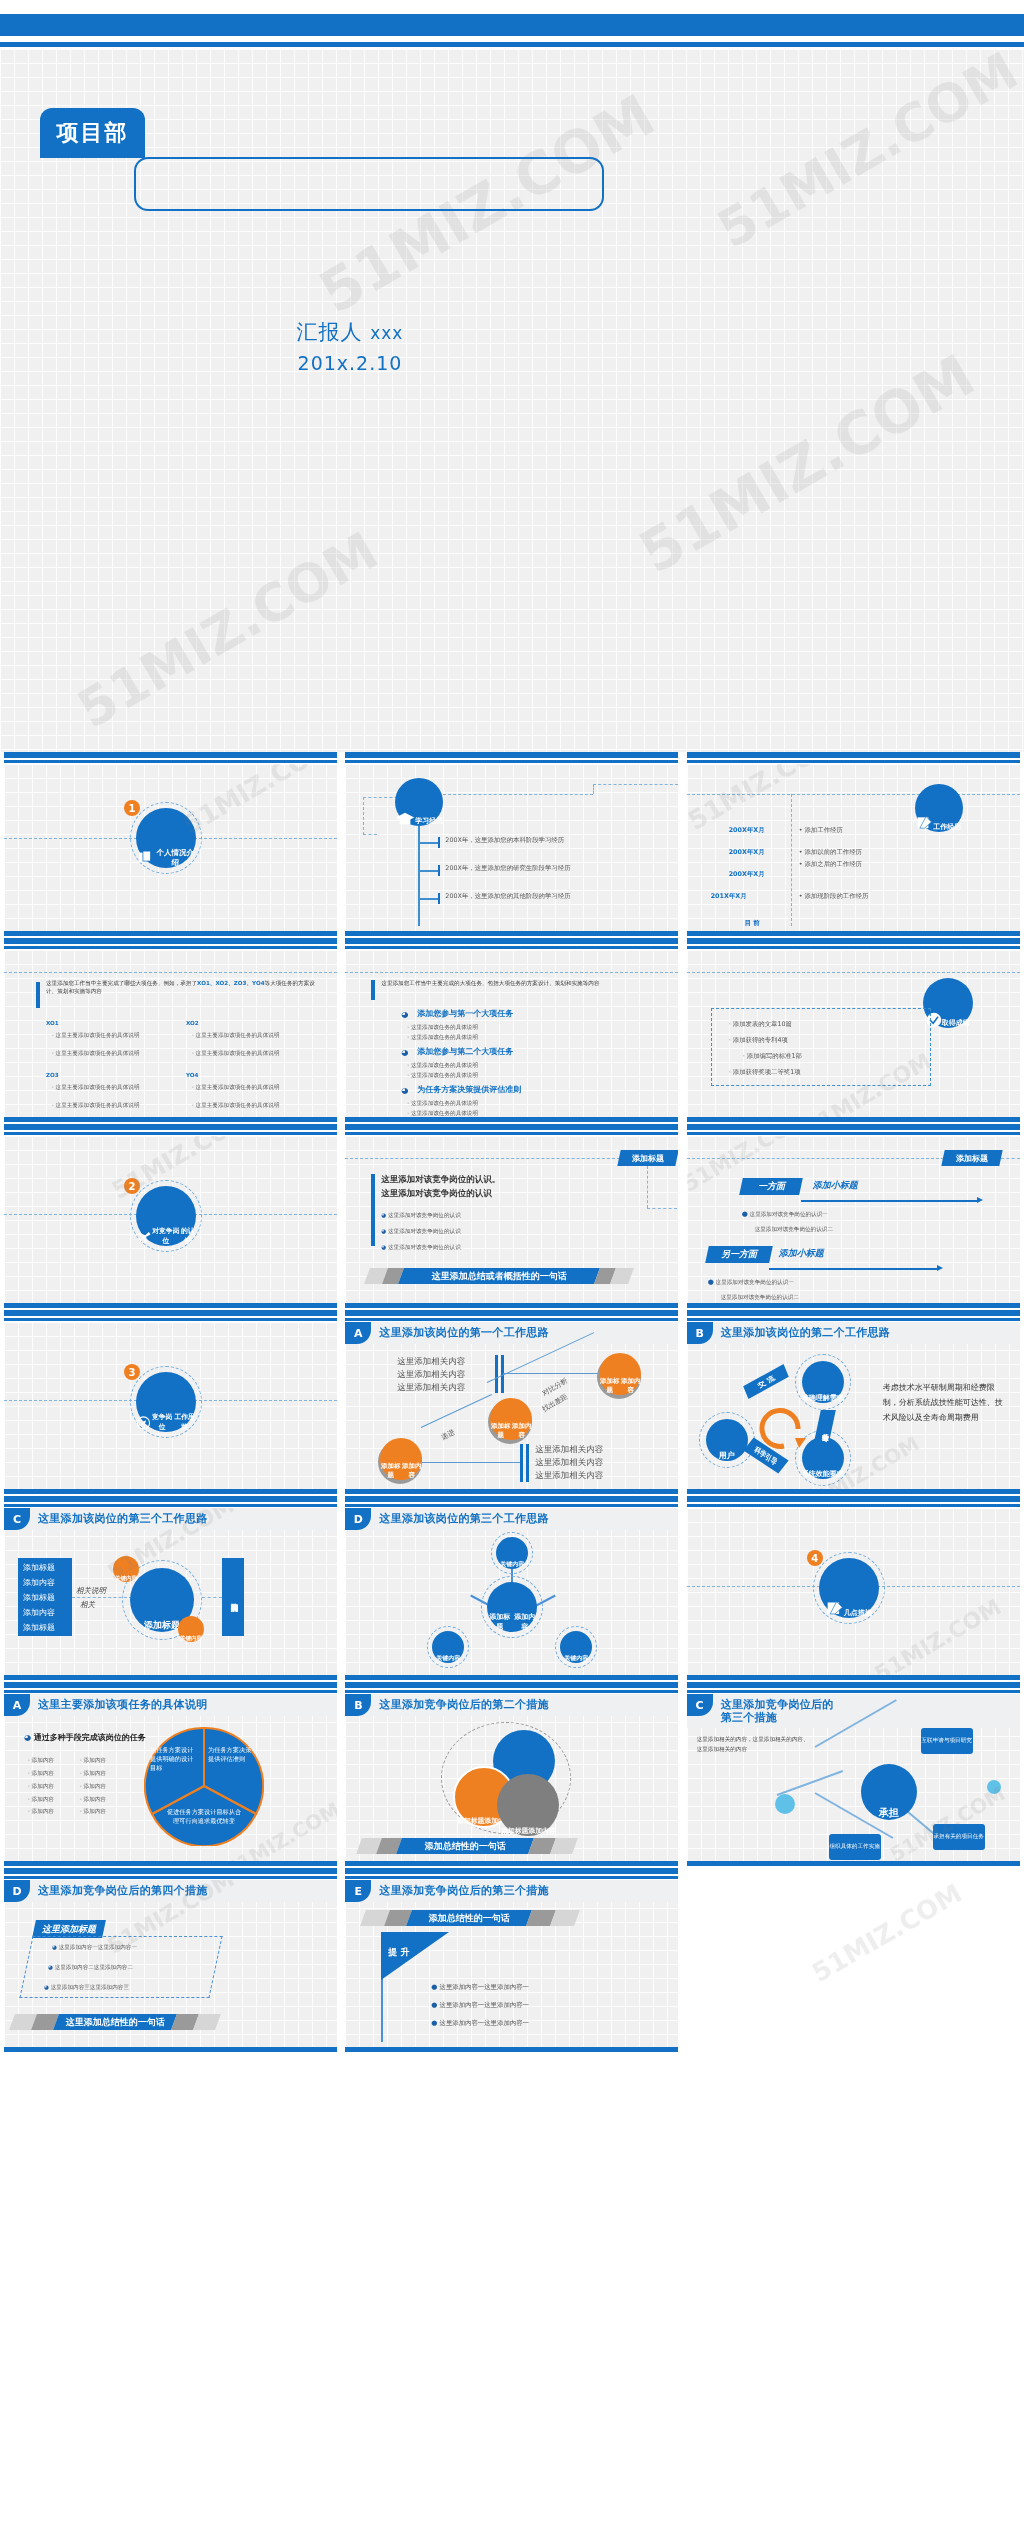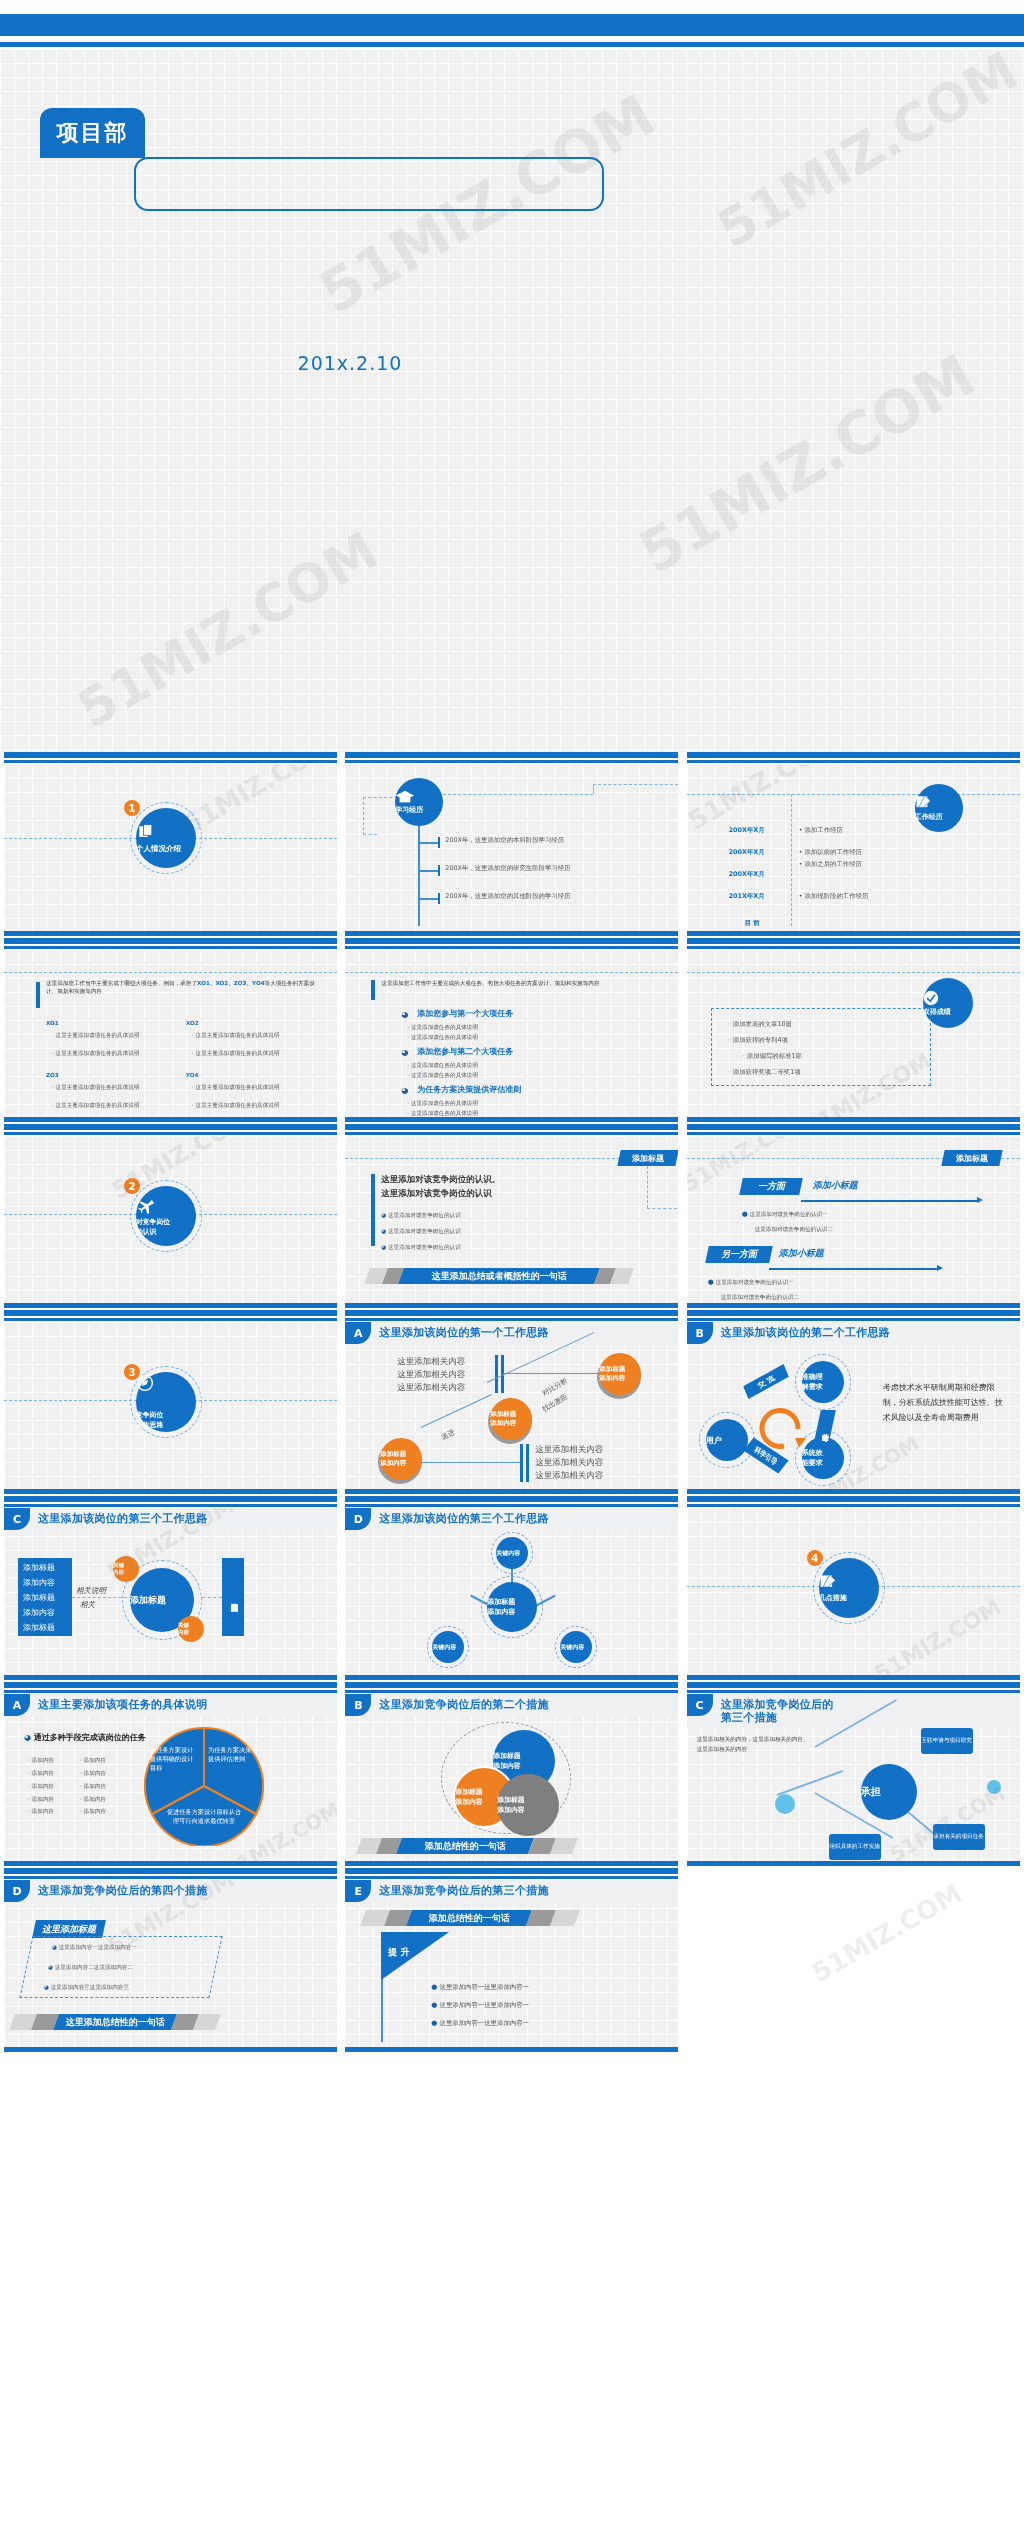--- a/index.html
+++ b/index.html
@@ -66,21 +66,21 @@
     border-radius:0 0 14px 0; color:#fff; font-size:11px; font-weight:bold;
     display:flex; align-items:center; justify-content:center;
   }
   .shead-title{
     position:absolute; left:34px; top:3px; font-size:11px; font-weight:bold;
     color:#1271c4; letter-spacing:.3px;
   }
   
   .circ{
     position:absolute; border-radius:50%; background:#1271c4; color:#fff;
-    display:flex; flex-direction:column; align-items:flex-start; justify-content:center;
+    display:flex; align-items:flex-end; justify-content:center;
     text-align:center; font-weight:bold;
   }
   .circ-dash{ position:absolute; border:1px dashed #6aa9de; border-radius:50%; }
   .badge{
     position:absolute; width:16px; height:16px; border-radius:50%;
     background:#ef8022; color:#fff; font-size:10px; font-weight:bold;
     display:flex; align-items:center; justify-content:center;
   }
   .hdash{ position:absolute; border-top:1px dashed #7fb3e0; }
   .vdash{ position:absolute; border-left:1px dashed #7fb3e0; }
@@ -112,20 +112,24 @@
   <div class="sheet grid-bg"></div>
 
   <div class="wm" style="left:300px; top:170px; font-size:58px;">51MIZ.COM</div>
   <div class="wm" style="left:620px; top:430px; font-size:58px;">51MIZ.COM</div>
   <div class="wm" style="left:60px; top:600px; font-size:52px;">51MIZ.COM</div>
   <div class="wm" style="left:700px; top:120px; font-size:52px;">51MIZ.COM</div>
 
   <div class="dept-tab">项目部</div>
   <div class="title-box"></div>
 
+  <div class="cover-presenter">
+    <span>汇报人</span>
+    <span class="nm">xxx</span>
+  </div>
   <div class="cover-date">201x.2.10</div>
 </section>
 
 <div id="grid">
 
   <div class="row">
 
     <div class="slide">
       <div class="sband1"></div>
         <div class="sband2"></div>
@@ -193,21 +197,21 @@
         <div class="circ" style="left:228px; top:20px; width:48px; height:48px;">
           <svg width="17" height="17" viewBox="0 0 22 22">
             <rect x="2" y="3" width="14" height="14" fill="#fff"></rect>
             <path d="M13 2 L20 9 L11 17 L5 17 Z" fill="#fff" stroke="#1271c4" stroke-width=".8"></path>
           </svg>
           <span style="font-size:7px;margin-top:1px;">工作经历</span>
         </div>
         <div class="txt sm bluetxt" style="left:42px; top:62px; font-weight:bold;">200X年X月</div>
         <div class="txt sm bluetxt" style="left:42px; top:84px; font-weight:bold;">200X年X月</div>
         <div class="txt sm bluetxt" style="left:42px; top:106px; font-weight:bold;">200X年X月</div>
-        <div class="txt sm bluetxt" style="left:42px; top:128px; font-weight:bold;">201X年X月</div>
+        <div class="txt sm bluetxt" style="left:24px; top:128px; font-weight:bold;">201X年X月</div>
         <div class="txt sm bluetxt" style="left:58px; top:155px; font-weight:bold;">目 前</div>
 
         <div class="txt sm" style="left:112px; top:62px;">• <span>添加工作经历</span></div>
         <div class="txt sm" style="left:112px; top:84px;">• <span>添加以前的工作经历</span></div>
         <div class="txt sm" style="left:112px; top:96px;">• <span>添加之后的工作经历</span></div>
         <div class="txt sm" style="left:112px; top:128px;">• <span>添加现阶段的工作经历</span></div>
         <div class="wm" style="left:-8px; top:2px; font-size:26px;">51MIZ.COM</div>
       </div>
       <div class="sbandb"></div>
     </div>

